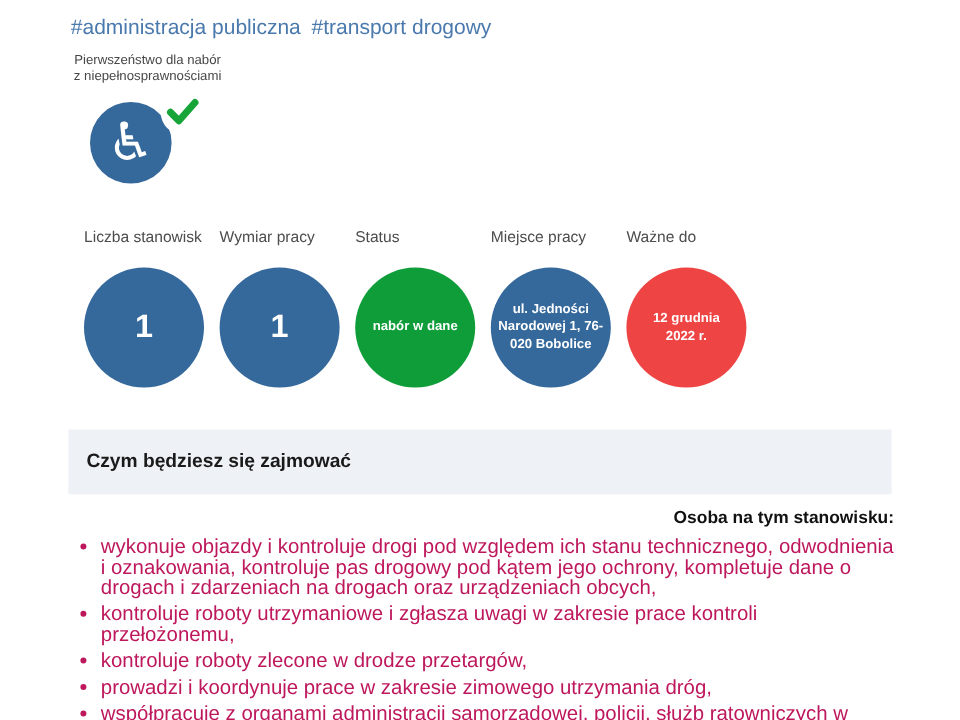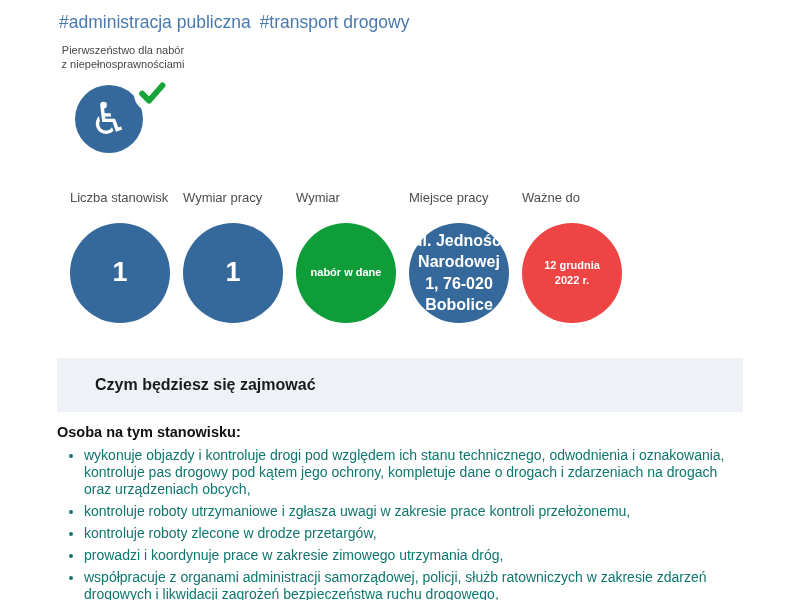--- a/index.html
+++ b/index.html
@@ -27,32 +27,32 @@
 
   
   .circles { display: flex; gap: 13px; margin-top: 27px; margin-left: 13px; }
   .cgroup { width: 100px; display: flex; flex-direction: column; align-items: flex-start; margin-top: 10px; }
   .clabel { font-size: 13px; color: #4d4d4d; white-space: nowrap; margin-bottom: 18px; }
   .circle { width: 100px; height: 100px; border-radius: 50%; display: flex;
     align-items: center; justify-content: center; text-align: center;
     color: #ffffff; font-weight: bold; background: #35689b; }
   .cvalue.v-num { font-size: 27px; }
   .cvalue.v-status { font-size: 11px; max-width: 84px; line-height: 1.3; }
-  .cvalue.v-place { font-size: 16px; max-width: 96px; line-height: 1.32; }
+  .cvalue.v-place { font-size: 11px; max-width: 96px; line-height: 1.32; }
   .cvalue.v-date { font-size: 11px; max-width: 74px; line-height: 1.32; }
 
   
   .section-bar { margin-top: 35px; width: 686px; height: 54px; background: #eef1f6;
-    display: flex; align-items: center; padding-left: 38px; }
+    display: flex; align-items: center; padding-left: 15px; }
   .section-bar span { font-size: 16px; font-weight: bold; color: #1a1a1a; }
 
   
-  .duties-heading { margin-top: 12px; font-size: 14.5px; font-weight: bold; color: #111111; }
+  .duties-heading { margin-top: 12px; font-size: 14.5px; font-weight: bold; color: #111111; text-align: right; }
   .duties ul { margin-top: 7px; padding-left: 27px; width: 688px; }
-  .duties li { font-size: 14px; line-height: 17px; color: #0f766e; margin-bottom: 5px; }
+  .duties li { font-size: 17px; line-height: 17px; color: #be185d; margin-bottom: 5px; }
 </style>
 </head>
 <body>
 
 <div class="page">
 
   <div class="tags">
     <a href="#">#administracja publiczna</a>
     <a href="#">#transport drogowy</a>
   </div>
@@ -76,21 +76,21 @@
         <span class="cvalue v-num">1</span>
       </div>
     </div>
     <div class="cgroup">
       <div class="clabel">Wymiar pracy</div>
       <div class="circle" style="background: rgb(53, 104, 155);">
         <span class="cvalue v-num">1</span>
       </div>
     </div>
     <div class="cgroup">
-      <div class="clabel">Wymiar</div>
+      <div class="clabel">Status</div>
       <div class="circle" style="background: rgb(15, 157, 57);">
         <span class="cvalue v-status">nabór w dane</span>
       </div>
     </div>
     <div class="cgroup">
       <div class="clabel">Miejsce pracy</div>
       <div class="circle" style="background: rgb(53, 104, 155);">
         <span class="cvalue v-place">ul. Jedności Narodowej 1, 76-020 Bobolice</span>
       </div>
     </div>

